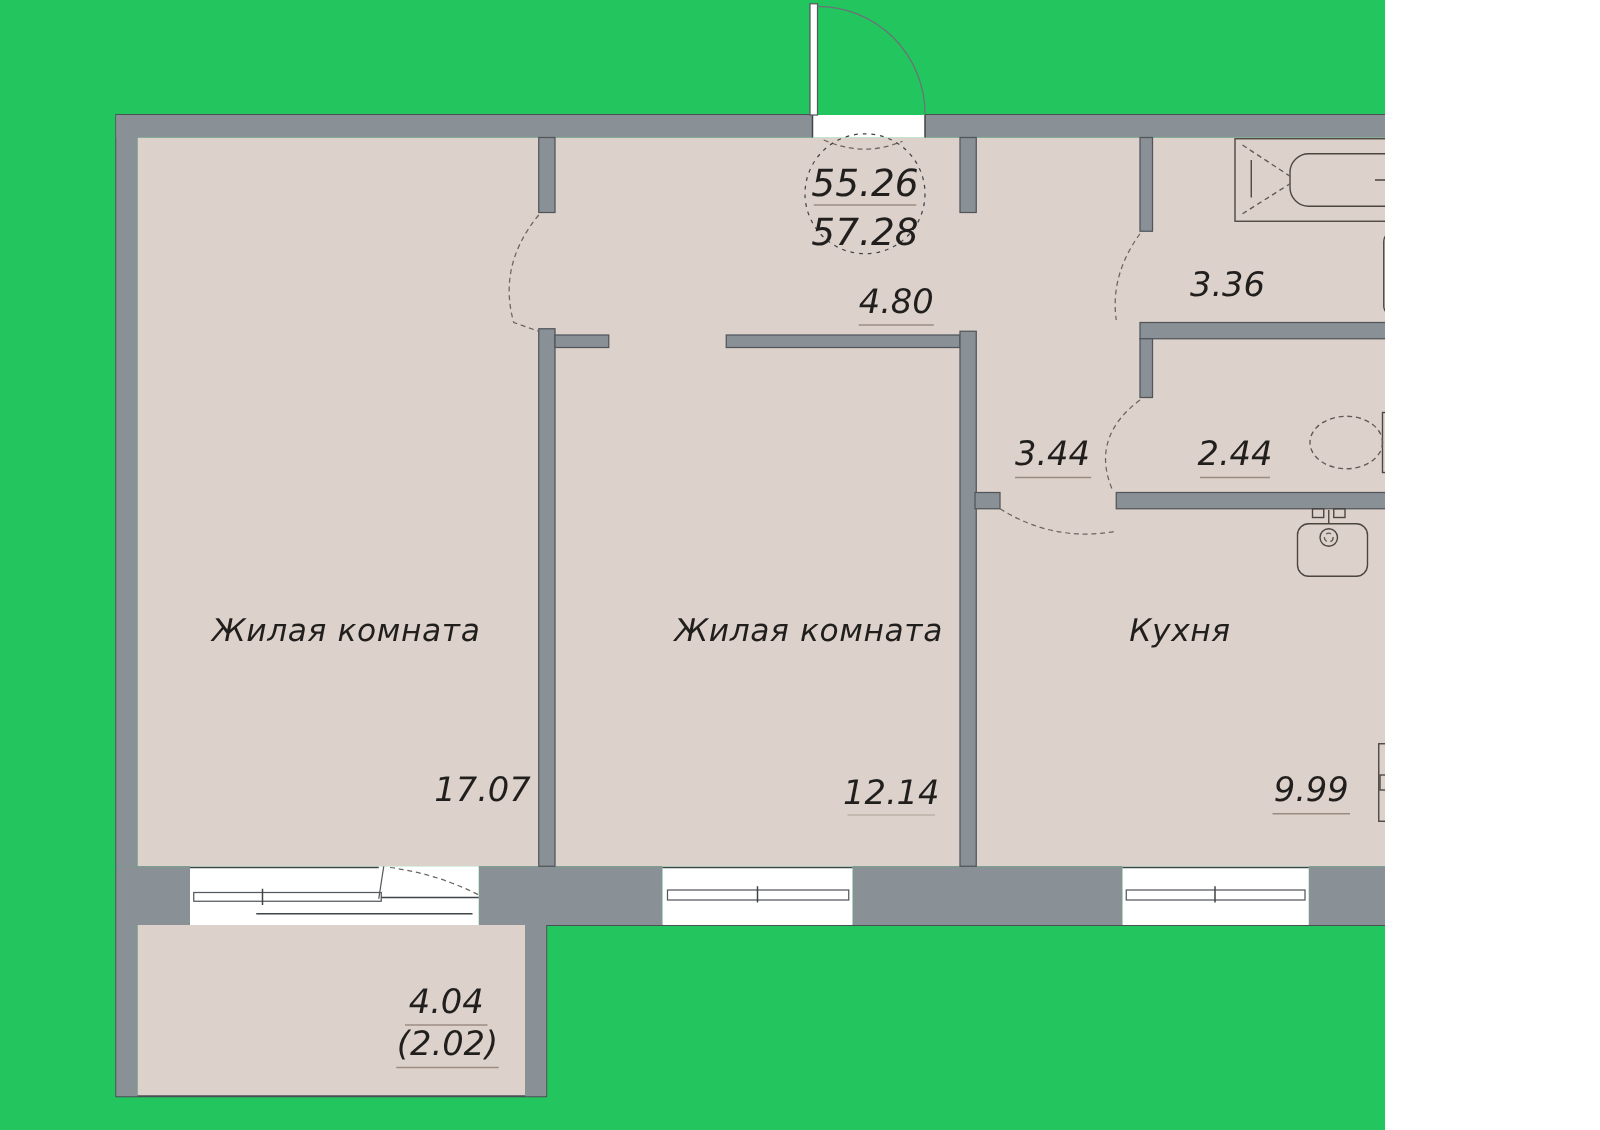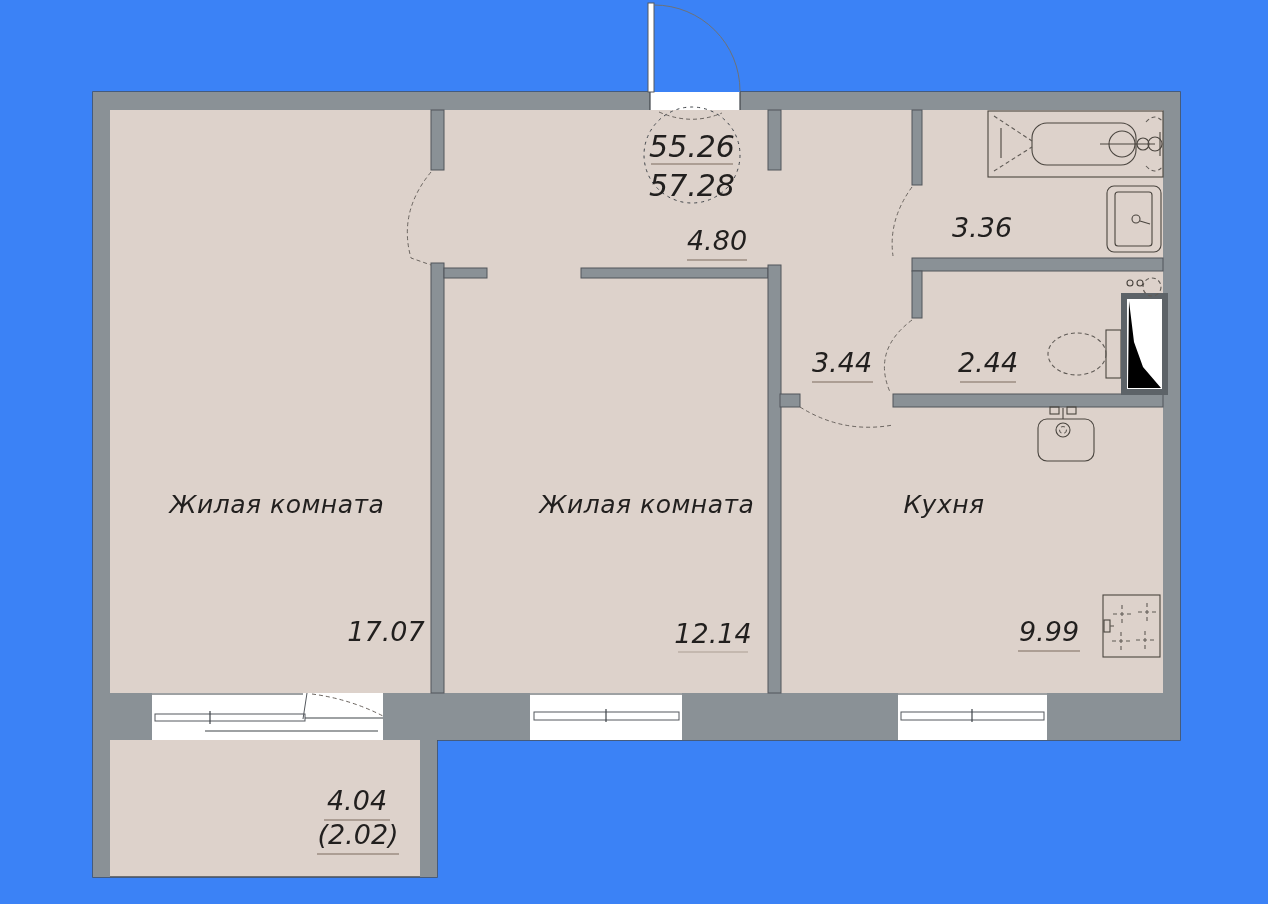--- a/index.html
+++ b/index.html
@@ -1,16 +1,16 @@
 <!DOCTYPE html>
 <html><head>
 <meta charset="utf-8">
 <style>
   html,body{margin:0;padding:0;background:#ffffff;}
-  .canvas{position:relative;width:1268px;height:904px;background:#3b82f6;overflow:hidden;
+  .canvas{position:relative;width:1108px;height:904px;background:#22c55e;overflow:hidden;
           font-family:"DejaVu Sans", sans-serif;}
   svg{position:absolute;left:0;top:0;}
   text{font-family:"DejaVu Sans", sans-serif;font-style:italic;fill:#211f1e;}
   .room-name{font-size:25px;letter-spacing:0.5px;}
   .area-num{font-size:27px;}
   .badge-num{font-size:30px;}
   .wall{fill:#8a9196;}
   .iwall{fill:#8a9196;stroke:#50555a;stroke-width:1;}
   .thin{stroke:#3f4449;stroke-width:1.2;fill:none;}
   .fix{stroke:#4a453f;stroke-width:1.1;fill:none;}

